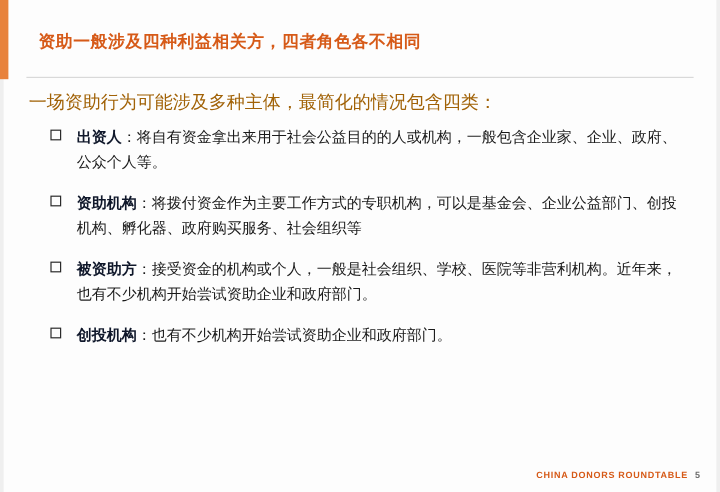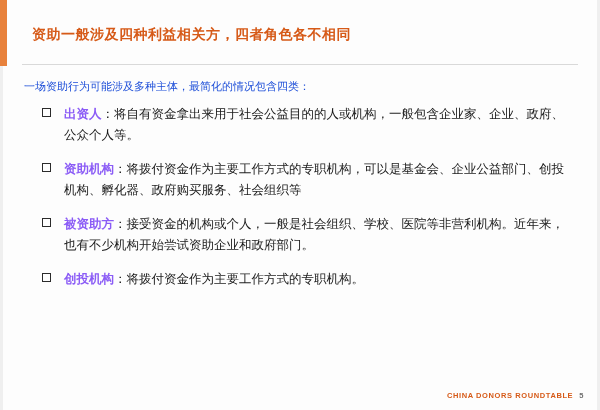--- a/index.html
+++ b/index.html
@@ -45,22 +45,22 @@
     top: 64px;
     width: 556px;
     height: 1px;
     background: #d9d9d9;
   }
   .lead {
     position: absolute;
     left: 24px;
     top: 76px;
     width: 552px;
-    font-size: 11px;
-    color: #1d4ed8;
+    font-size: 15px;
+    color: #a16207;
     line-height: 20px;
   }
   .bullets {
     position: absolute;
     left: 42px;
     top: 104px;
     width: 530px;
   }
   .bullet {
     position: relative;
@@ -74,21 +74,21 @@
     position: absolute;
     left: 0;
     top: 4px;
     width: 9px;
     height: 9px;
     border: 1.4px solid #2b2b2b;
     box-sizing: border-box;
   }
   .bullet .term {
     font-weight: bold;
-    color: #8b5cf6;
+    color: #0f172a;
   }
   .bullet .body {
     color: #1a1a1a;
   }
   .footer {
     position: absolute;
     right: 16px;
     bottom: 10px;
     font-size: 7.5px;
     letter-spacing: 0.6px;
@@ -132,20 +132,20 @@
     <div class="bullet">
       <span class="marker"></span>
       <span class="term">资助机构</span><span class="body">：将拨付资金作为主要工作方式的专职机构，可以是基金会、企业公益部门、创投机构、孵化器、政府购买服务、社会组织等</span>
     </div>
     <div class="bullet">
       <span class="marker"></span>
       <span class="term">被资助方</span><span class="body">：接受资金的机构或个人，一般是社会组织、学校、医院等非营利机构。近年来，也有不少机构开始尝试资助企业和政府部门。</span>
     </div>
     <div class="bullet">
       <span class="marker"></span>
-      <span class="term">创投机构</span><span class="body">：将拨付资金作为主要工作方式的专职机构。</span>
+      <span class="term">创投机构</span><span class="body">：也有不少机构开始尝试资助企业和政府部门。</span>
     </div>
   </div>
 
   <div class="footer">
     <span>CHINA DONORS ROUNDTABLE</span><span class="page">5</span>
   </div>
 </div>
 
 </body></html>

